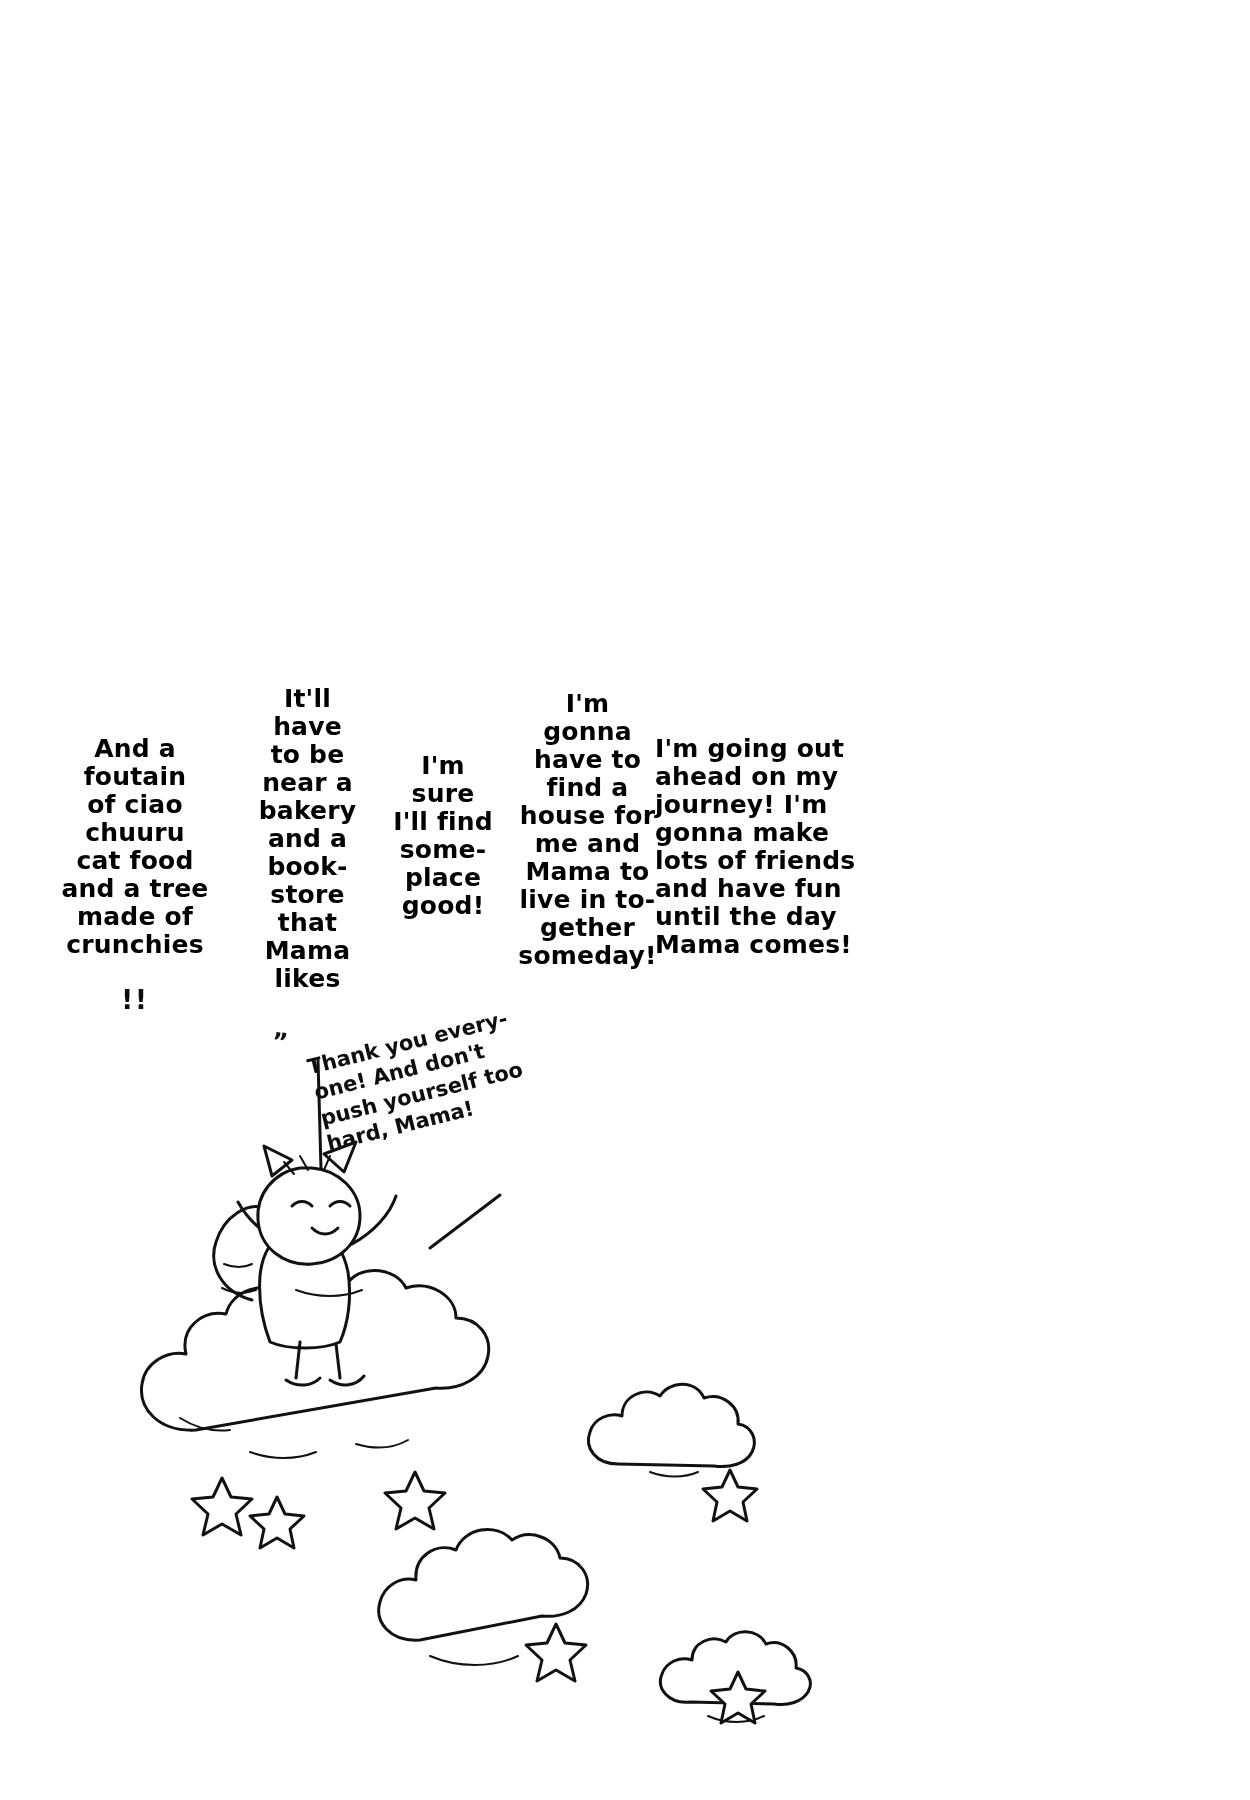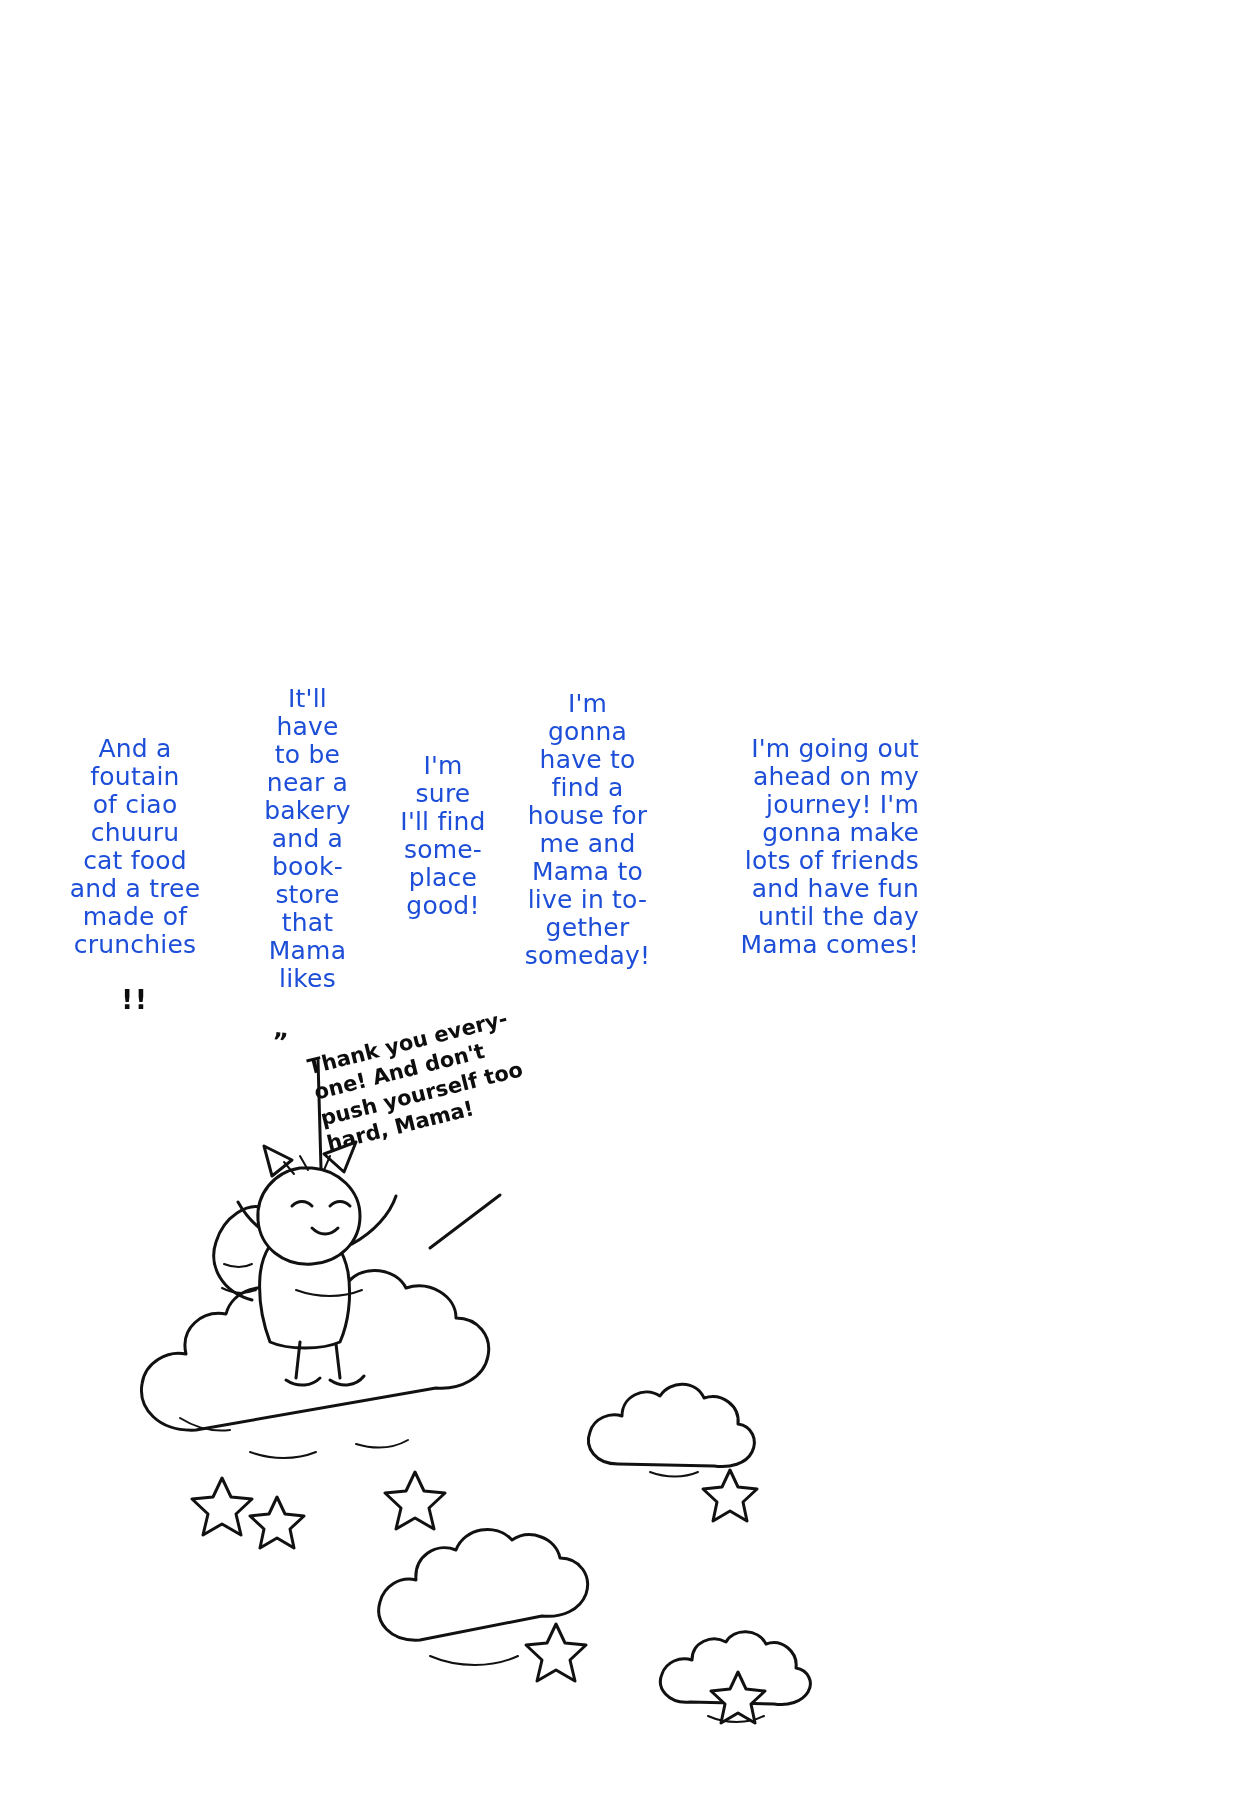--- a/index.html
+++ b/index.html
@@ -21,22 +21,22 @@
     left: 0; top: 0;
     width: 1250px;
     height: 1800px;
     background: #ffffff;
   }
 
   
   .caption {
     position: absolute;
     font-family: "DejaVu Sans", sans-serif;
-    font-weight: 400;
-    color: #1d4ed8;
+    font-weight: 700;
+    color: #000000;
     letter-spacing: 0.2px;
     white-space: pre-line;
     line-height: 1.12;
   }
 
   .cap-1 {            
     left: 55px;
     top: 735px;
     width: 160px;
     text-align: center;
@@ -81,24 +81,24 @@
 
   .cap-4 {            
     left: 505px;
     top: 690px;
     width: 165px;
     text-align: center;
     font-size: 25px;
   }
 
   .cap-5 {            
-    left: 684px;
+    left: 655px;
     top: 735px;
     width: 235px;
-    text-align: right;
+    text-align: left;
     font-size: 25px;
   }
 
   
   .cat-speech {
     position: absolute;
     left: 305px;
     top: 1055px;
     width: 215px;
     font-family: "DejaVu Sans", sans-serif;

